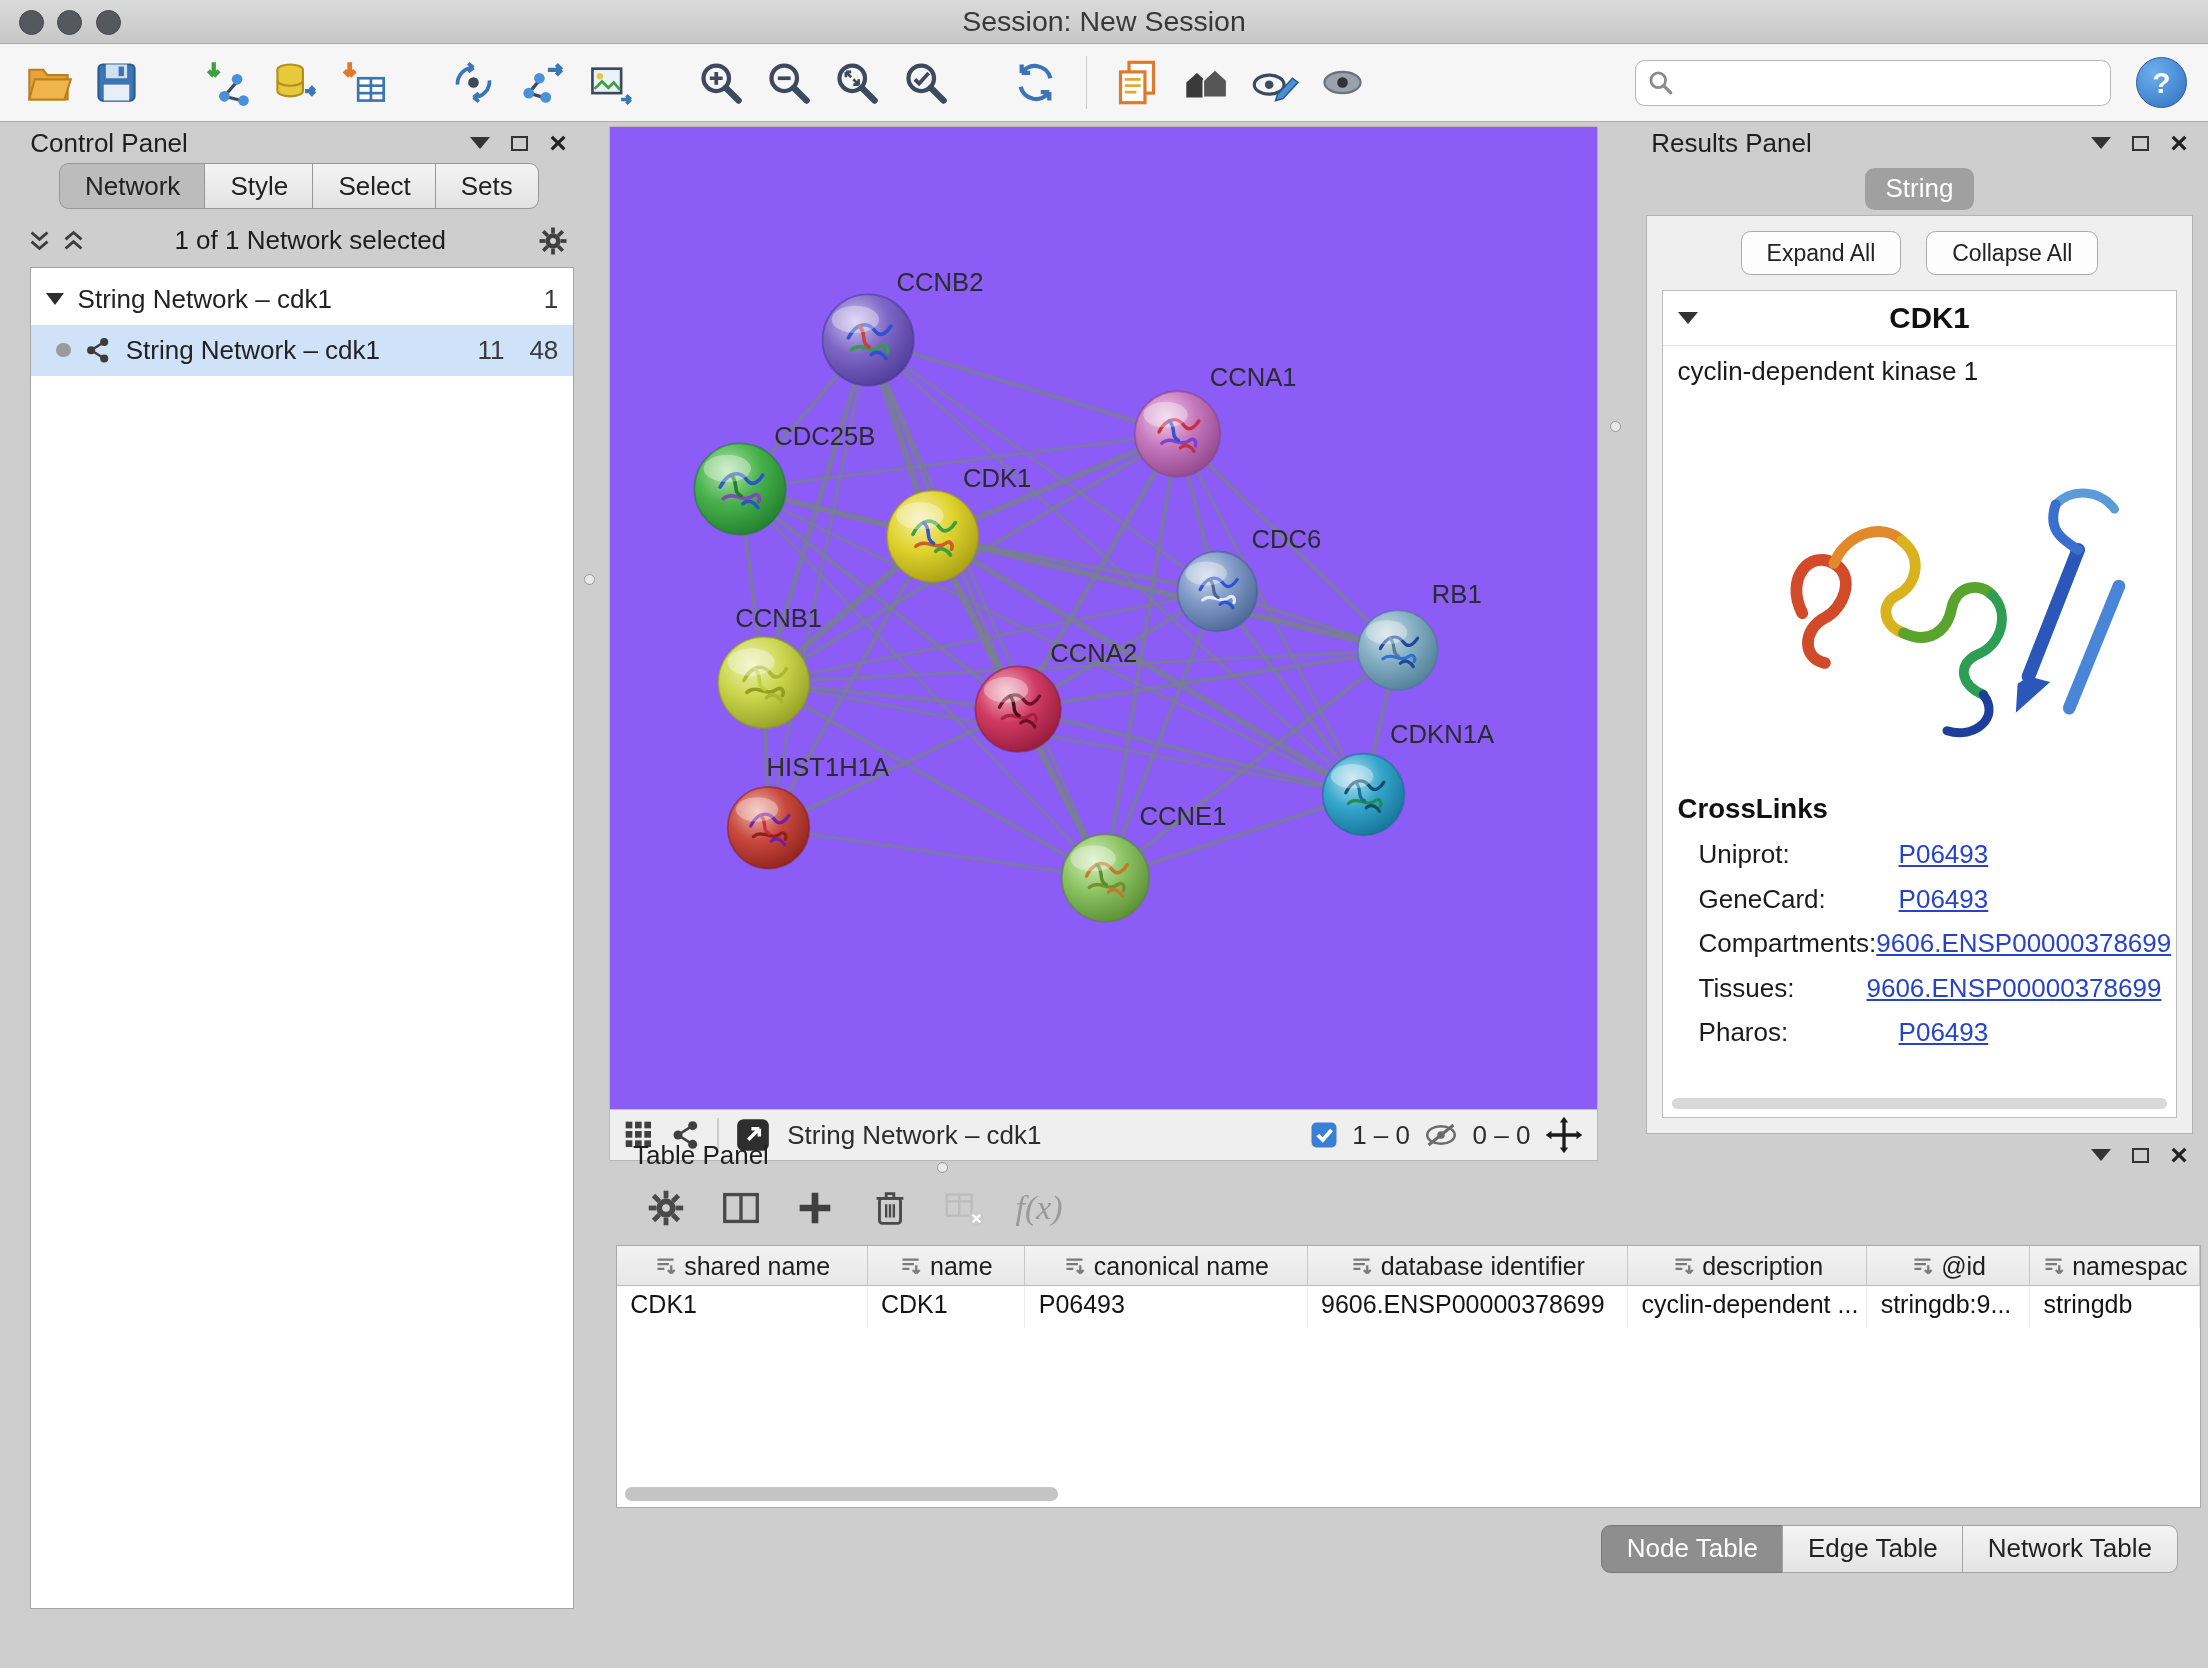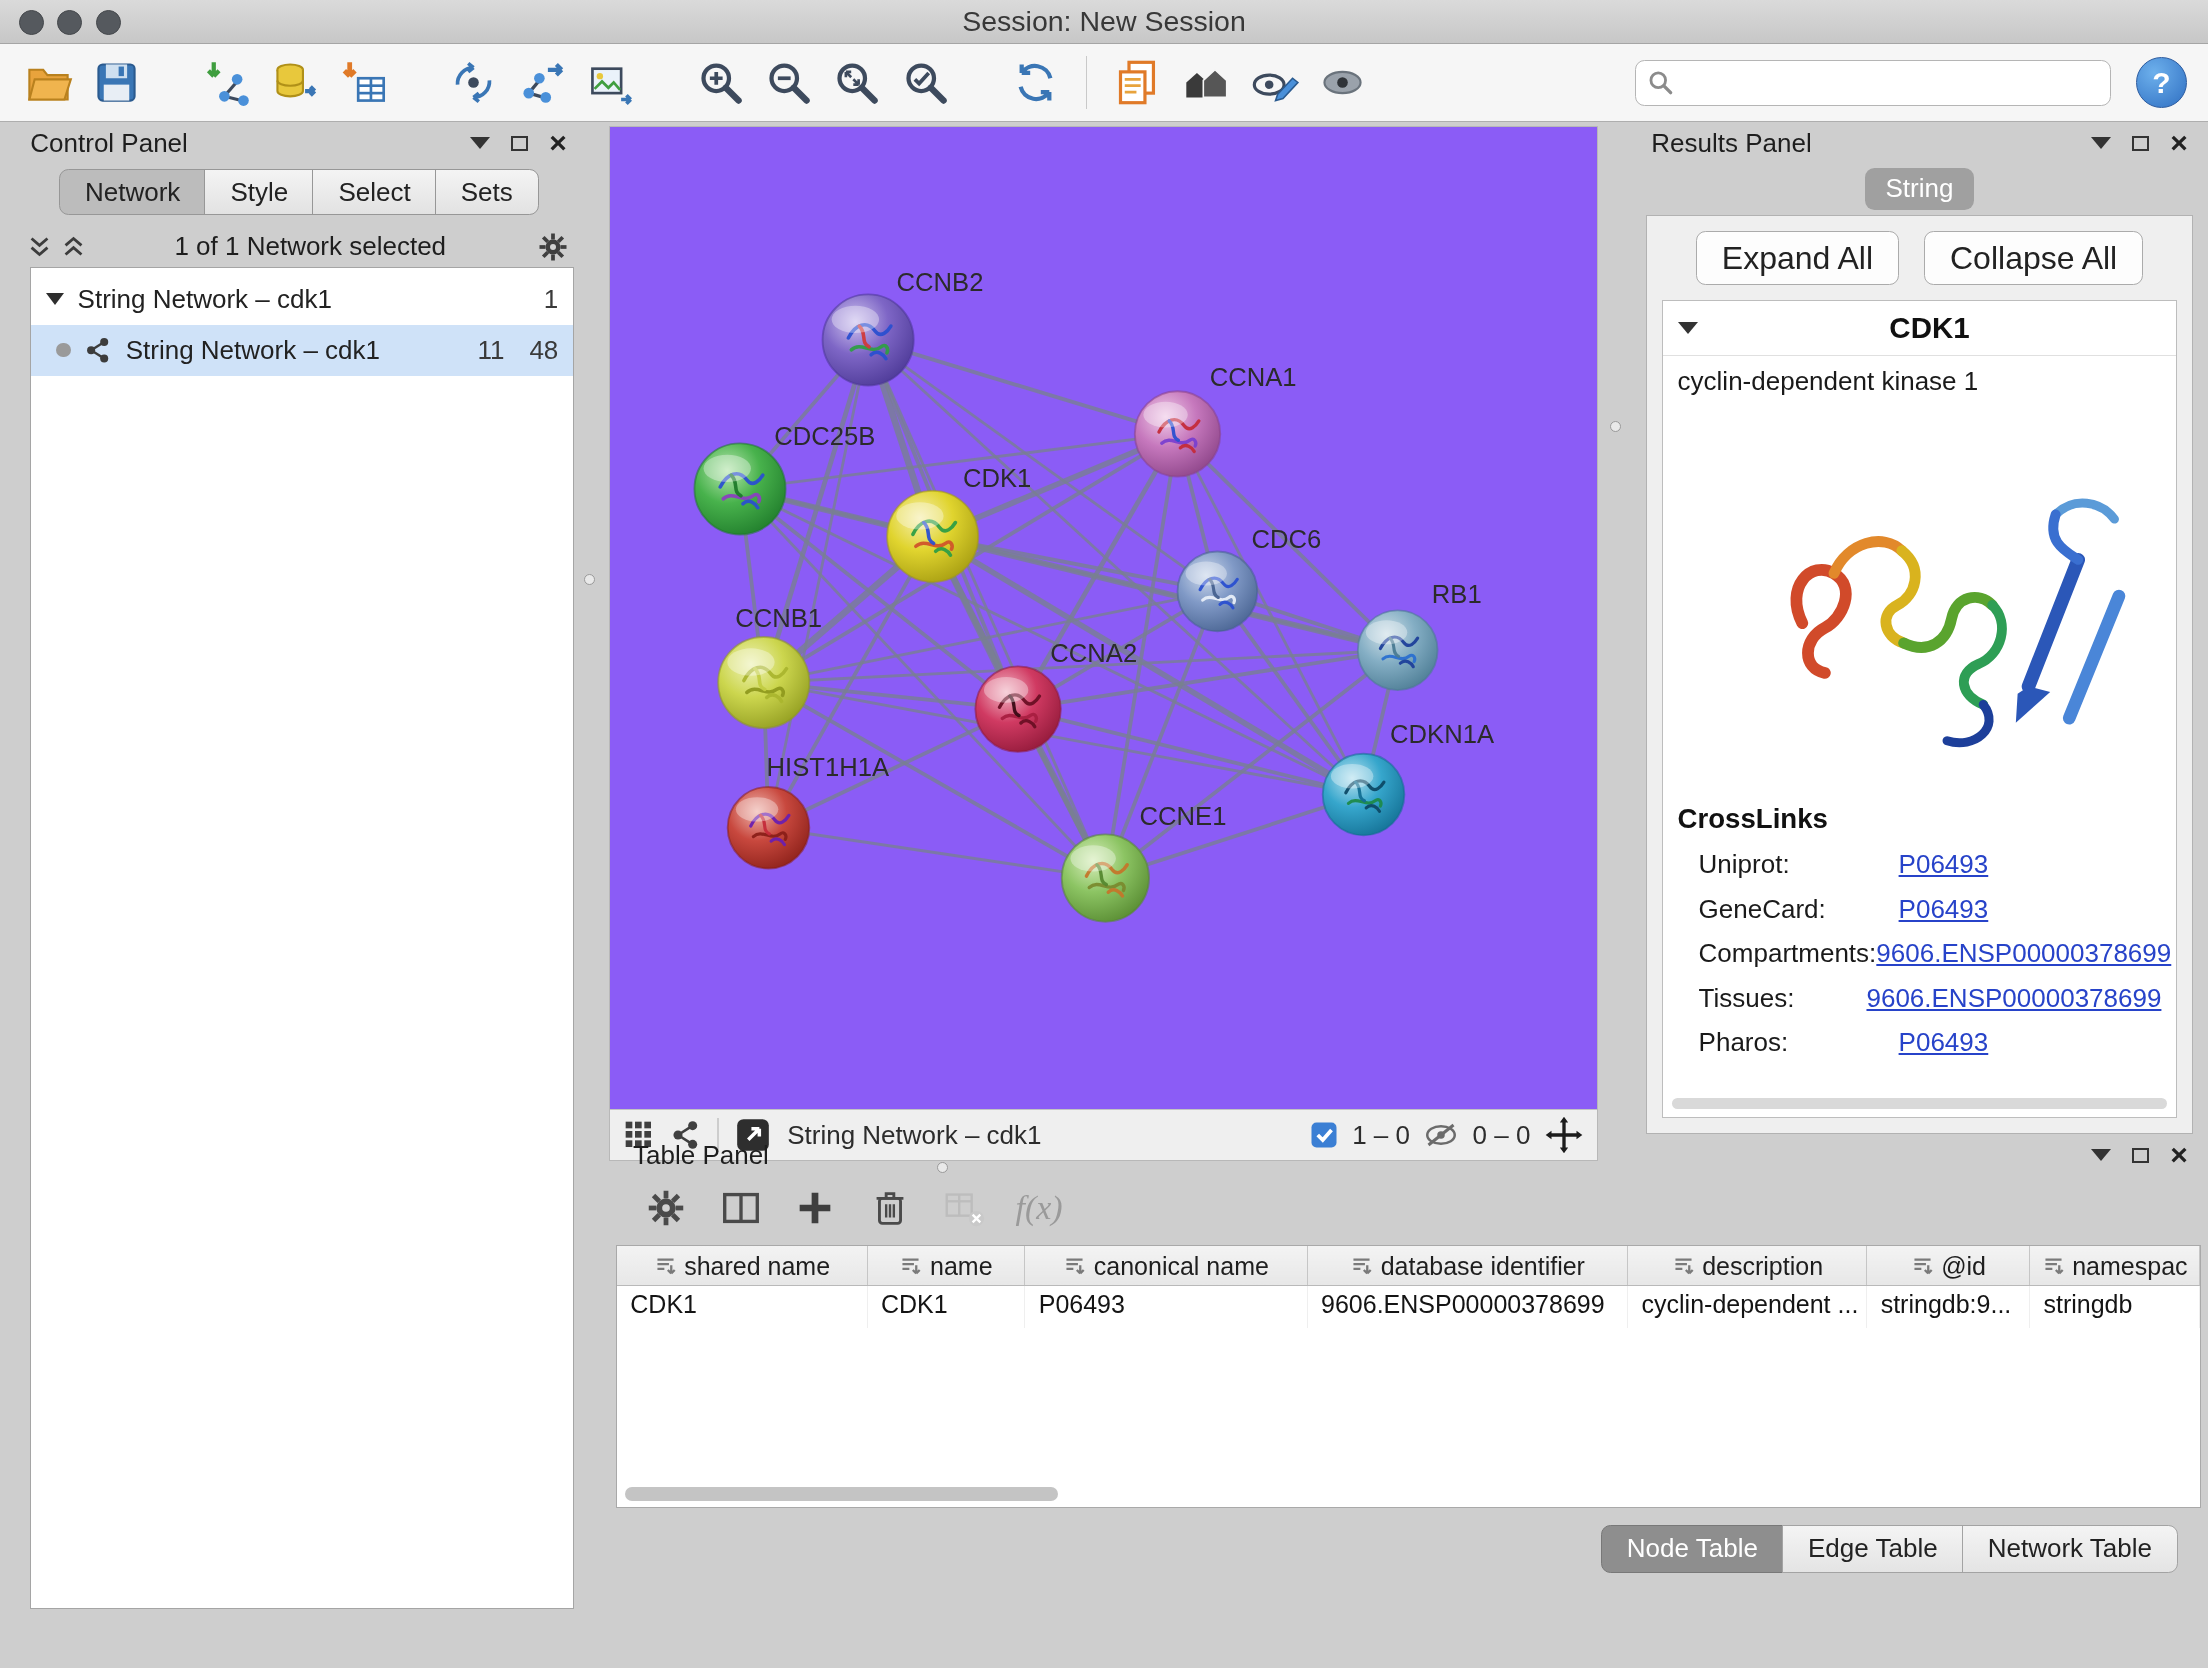--- a/index.html
+++ b/index.html
@@ -26,21 +26,21 @@
 
   
   .phead{height:38px;display:flex;align-items:center;padding:0 13.3px;font-size:26px;color:#1e1e1e}
   .pctrls{margin-left:auto;display:flex;align-items:center;gap:21px}
   .tri{width:0;height:0;border-left:10.5px solid transparent;border-right:10.5px solid transparent;border-top:12.4px solid #333;display:inline-block}
   .fsq{width:17px;height:15px;border:2.9px solid #333;display:inline-block}
   .px{font-size:30px;font-weight:bold;color:#222;line-height:1}
 
   
   .control{position:absolute;left:17px;top:124px;width:563px;height:1489px}
-  .ctabs{display:flex;margin:7px 0 0 42px}
+  .ctabs{display:flex;margin:1px 0 0 42px}
   .ctab{font-size:26px;padding:6.7px 25px;border:1.9px solid #979797;background:linear-gradient(#f4f4f4,#e2e2e2);margin-left:-1.9px;cursor:pointer}
   .ctab:first-child{border-radius:9.5px 0 0 9.5px;margin-left:0}
   .ctab:last-child{border-radius:0 9.5px 9.5px 0}
   .ctab.sel{background:#bcbcbc}
   .selrow{display:flex;align-items:center;margin:13.3px 9.5px 9.5px 9.5px;gap:13.3px}
   .selrow .chev{display:flex;gap:9.5px;align-items:center}
   .seltext{flex:1;text-align:center;font-size:26px;color:#1e1e1e}
   .tree{position:absolute;left:13.3px;right:5.7px;top:143px;bottom:3.8px;background:#fff;border:1.9px solid #a5a5a5;padding-top:5.7px}
   .trow{height:51px;display:flex;align-items:center;font-size:26px;gap:13.3px;padding:0 15px}
   .trow .cnt{margin-left:auto;color:#3a3a3a}
@@ -55,21 +55,21 @@
   .netcanvas svg{display:block;width:100%;height:100%}
   .netfooter{height:51px;background:#efefef;border-top:1.9px solid #c3c3c3;display:flex;align-items:center;padding:0 13.3px;gap:15px;font-size:26px;color:#2c2c2c}
   .nf-right{margin-left:auto;display:flex;align-items:center;gap:13.3px}
   .vline{width:1.9px;height:34px;background:#cdcdcd}
 
   
   .results{position:absolute;left:1638px;top:124px;width:563px;height:1010px}
   .badge{margin:5.7px auto 0;width:fit-content;background:#a0a0a0;color:#fff;font-size:26px;padding:5.7px 21px;border-radius:9.5px}
   .rbox{position:absolute;left:7.6px;right:7.6px;top:91px;bottom:0;background:#efefef;border:1.9px solid #b2b2b2;padding:15px;display:flex;flex-direction:column}
   .rbuttons{display:flex;justify-content:center;gap:25px}
-  .rbtn{background:#fdfdfd;border:1.9px solid #ababab;border-radius:9.5px;font-size:32px;padding:7.6px 25px;cursor:pointer}
+  .rbtn{background:#fdfdfd;border:1.9px solid #ababab;border-radius:9.5px;font-size:23px;padding:7.6px 25px;cursor:pointer}
   .rcard{margin-top:15px;flex:1;background:#fff;border:1.9px solid #bdbdbd;overflow:hidden;display:flex;flex-direction:column}
   .rcard-head{display:flex;align-items:center;height:55px;border-bottom:1.9px solid #e0e0e0;padding:0 15px}
   .rgene{flex:1;text-align:center;font-size:29.5px;font-weight:bold;color:#111}
   .rdesc{font-size:26px;padding:9.5px 15px 1.9px 15px;color:#1a1a1a}
   .rimg{display:flex;justify-content:center;padding:7.6px 0 0 0}
   .xl-head{font-size:27.6px;font-weight:bold;padding:17px 15px 7.6px 15px;color:#111}
   .xlrow{display:flex;font-size:26px;padding:6.7px 15px 6.7px 36px}
   .xlrow .xll{width:200px;color:#1a1a1a}
   .link{color:#2743c9;text-decoration:underline;cursor:pointer}
   .rscroll{height:11.4px;margin:9.5px 9.5px 7.6px 9.5px;background:#d9d9d9;border-radius:5.7px}

